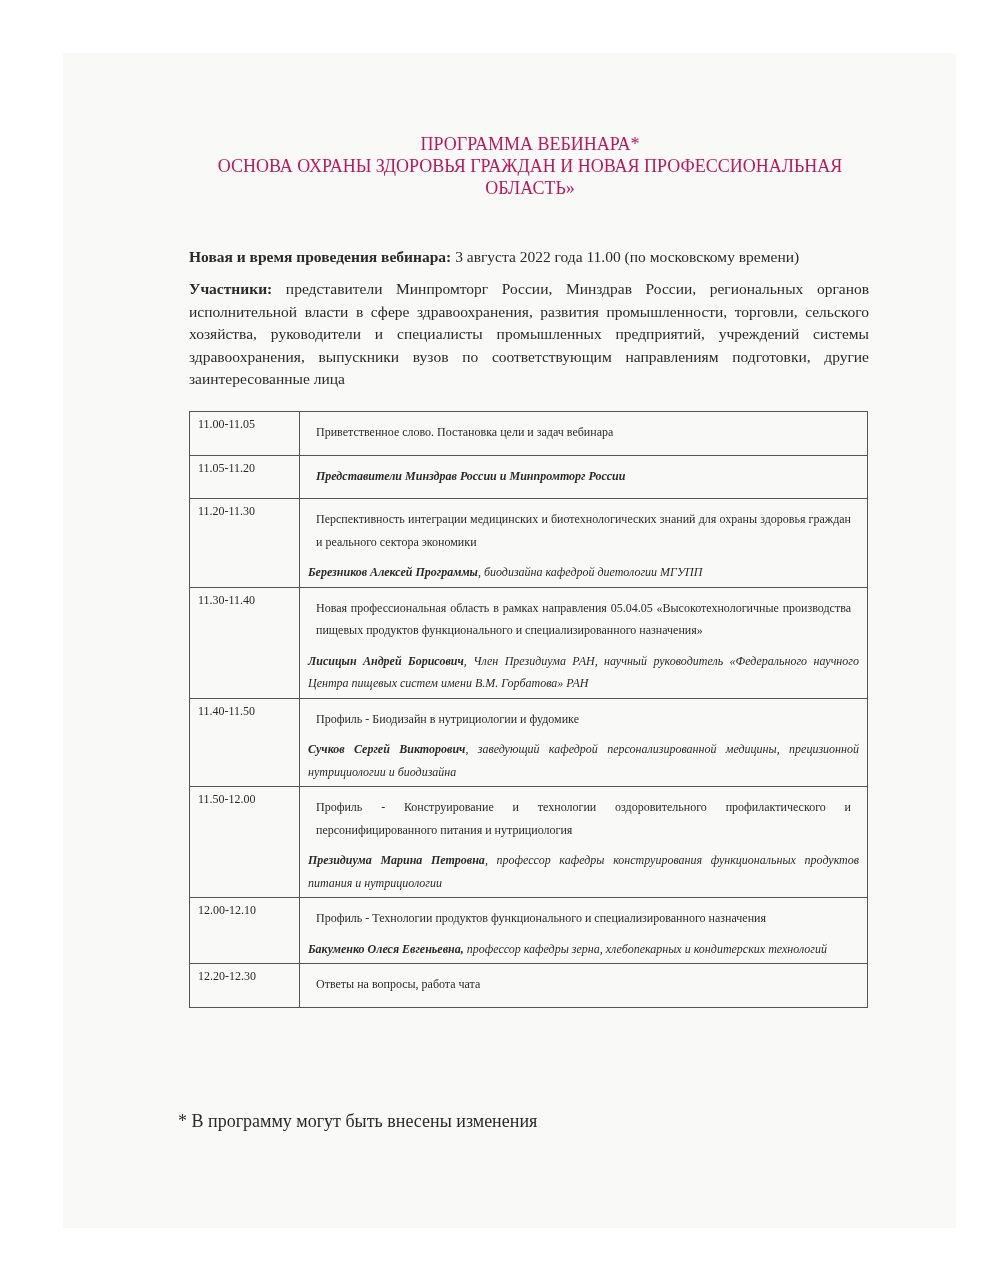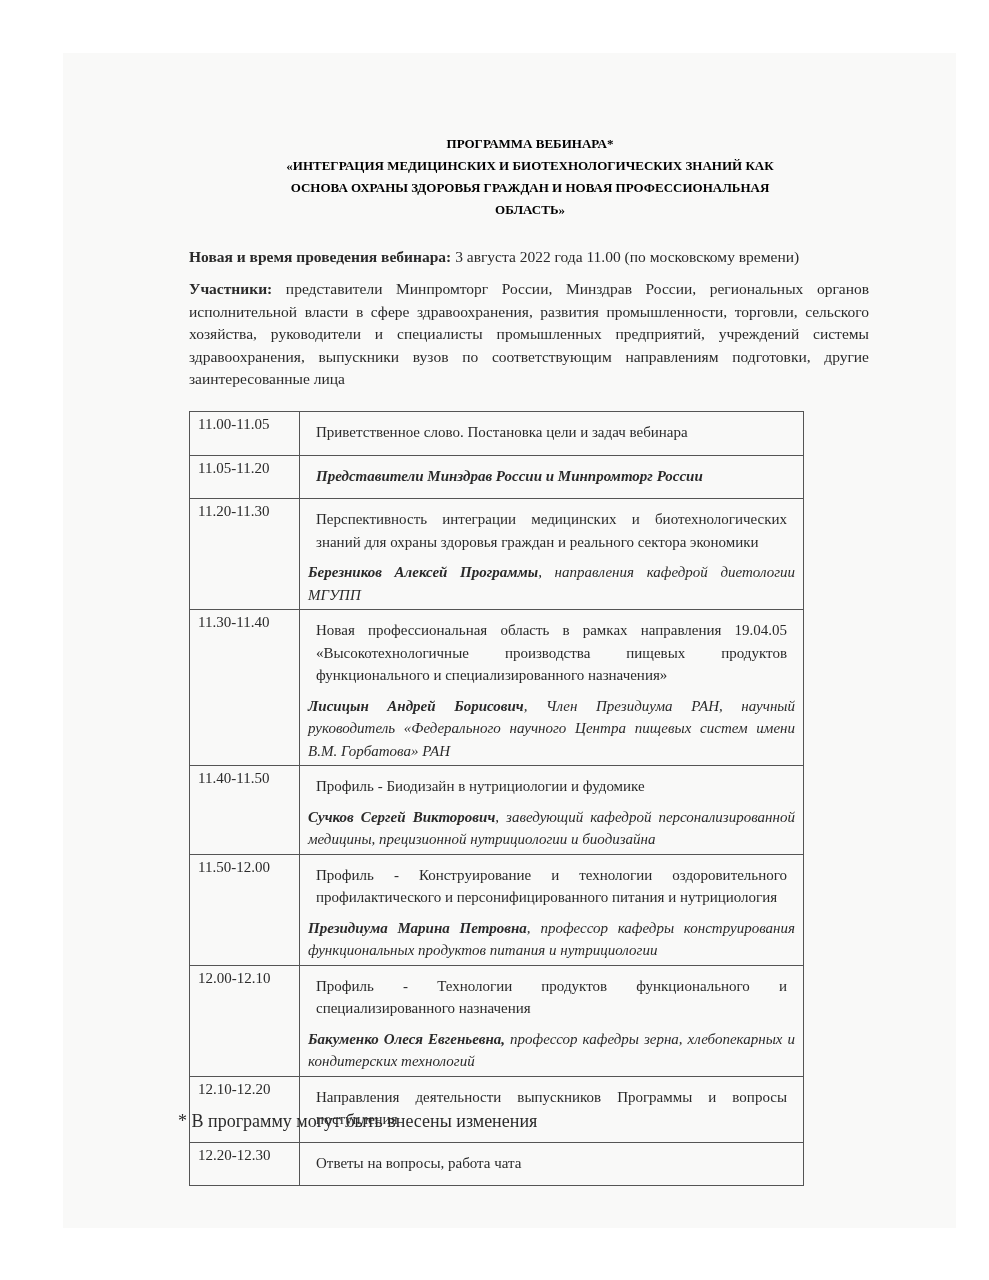--- a/index.html
+++ b/index.html
@@ -6,53 +6,52 @@
     body {
       width: 989px; height: 1280px; background: #ffffff; position: relative; overflow: hidden;
       font-family: "Liberation Serif", "DejaVu Serif", serif; color: #2a2a2a;
     }
     .sheet {
       position: absolute; left: 63px; top: 53px; width: 893px; height: 1175px;
       background: #f9f9f8;
     }
     .title {
       position: absolute; left: 180px; top: 133px; width: 700px; text-align: center;
-      font-weight: bold; font-size: 13px; line-height: 22px; color: #000000;
+      font-weight: normal; font-size: 18px; line-height: 22px; color: #be185d;
     }
     .title div { margin: 0; }
     .meta {
       position: absolute; left: 189px; width: 680px; font-size: 15.5px; line-height: 22.5px;
       text-align: justify;
     }
     .date { top: 246px; }
     .participants { top: 278px; }
     .bold { font-weight: bold; }
     table.prog {
-      position: absolute; left: 189px; top: 411px; width: 615px; border-collapse: collapse;
-      font-size: 15px; line-height: 22.5px;
+      position: absolute; left: 189px; top: 411px; width: 679px; border-collapse: collapse;
+      font-size: 12px; line-height: 22.5px;
     }
     table.prog td { border: 1px solid #555; vertical-align: top; padding: 1px 8px 3px 8px; }
     td.time { width: 93px; padding-left: 6px; padding-right: 4px; white-space: nowrap; }
     td.desc { text-align: justify; }
     .topic { margin: 8px; }
     .speaker { margin: 6px 0 0 0; font-style: italic; }
     .speaker .name { font-weight: bold; }
     .italic { font-style: italic; font-weight: bold; }
     .footnote {
       position: absolute; left: 178px; top: 1111px; font-size: 18px; line-height: 20px;
     }
   </style>
 </head>
 <body>
 
 <div class="sheet"></div>
 
 <div class="title">
   <div>ПРОГРАММА ВЕБИНАРА*</div>
-  <div>«ИНТЕГРАЦИЯ МЕДИЦИНСКИХ И БИОТЕХНОЛОГИЧЕСКИХ ЗНАНИЙ КАК</div>
   <div>ОСНОВА ОХРАНЫ ЗДОРОВЬЯ ГРАЖДАН И НОВАЯ ПРОФЕССИОНАЛЬНАЯ</div>
   <div>ОБЛАСТЬ»</div>
 </div>
 
 <div class="meta date">
   <span class="bold">Новая и время проведения вебинара:</span><span> 3 августа 2022 года 11.00 (по московскому времени)</span>
 </div>
 
 <div class="meta participants">
   <span class="bold">Участники:</span><span> представители Минпромторг России, Минздрав России, региональных органов исполнительной власти в сфере здравоохранения, развития промышленности, торговли, сельского хозяйства, руководители и специалисты промышленных предприятий, учреждений системы здравоохранения, выпускники вузов по соответствующим направлениям подготовки, другие заинтересованные лица</span>
@@ -69,27 +68,27 @@
     <tr>
       <td class="time">11.05-11.20</td>
       <td class="desc">
           <p class="topic italic">Представители Минздрав России и Минпромторг России</p>
         </td>
     </tr>
     <tr>
       <td class="time">11.20-11.30</td>
       <td class="desc">
         <p class="topic">Перспективность интеграции медицинских и биотехнологических знаний для охраны здоровья граждан и реального сектора экономики</p>
-        <p class="speaker"><span class="name">Березников Алексей Программы</span><span>, направления кафедрой диетологии МГУПП</span></p>
+        <p class="speaker"><span class="name">Березников Алексей Программы</span><span>, биодизайна кафедрой диетологии МГУПП</span></p>
       </td>
     </tr>
     <tr>
       <td class="time">11.30-11.40</td>
       <td class="desc">
-        <p class="topic">Новая профессиональная область в рамках направления 19.04.05 «Высокотехнологичные производства пищевых продуктов функционального и специализированного назначения»</p>
+        <p class="topic">Новая профессиональная область в рамках направления 05.04.05 «Высокотехнологичные производства пищевых продуктов функционального и специализированного назначения»</p>
         <p class="speaker"><span class="name">Лисицын Андрей Борисович</span><span>, Член Президиума РАН, научный руководитель «Федерального научного Центра пищевых систем имени В.М. Горбатова» РАН</span></p>
       </td>
     </tr>
     <tr>
       <td class="time">11.40-11.50</td>
       <td class="desc">
         <p class="topic">Профиль - Биодизайн в нутрициологии и фудомике</p>
         <p class="speaker"><span class="name">Сучков Сергей Викторович</span><span>, заведующий кафедрой персонализированной медицины, прецизионной нутрициологии и биодизайна</span></p>
       </td>
     </tr>
@@ -101,26 +100,20 @@
       </td>
     </tr>
     <tr>
       <td class="time">12.00-12.10</td>
       <td class="desc">
         <p class="topic">Профиль - Технологии продуктов функционального и специализированного назначения</p>
         <p class="speaker"><span class="name">Бакуменко Олеся Евгеньевна,</span><span> профессор кафедры зерна, хлебопекарных и кондитерских технологий</span></p>
       </td>
     </tr>
     <tr>
-      <td class="time">12.10-12.20</td>
-      <td class="desc">
-          <p class="topic">Направления деятельности выпускников Программы и вопросы поступления</p>
-        </td>
-    </tr>
-    <tr>
       <td class="time">12.20-12.30</td>
       <td class="desc">
           <p class="topic">Ответы на вопросы, работа чата</p>
         </td>
     </tr>
   </tbody>
 </table>
 
 <div class="footnote">* В программу могут быть внесены изменения</div>
 

